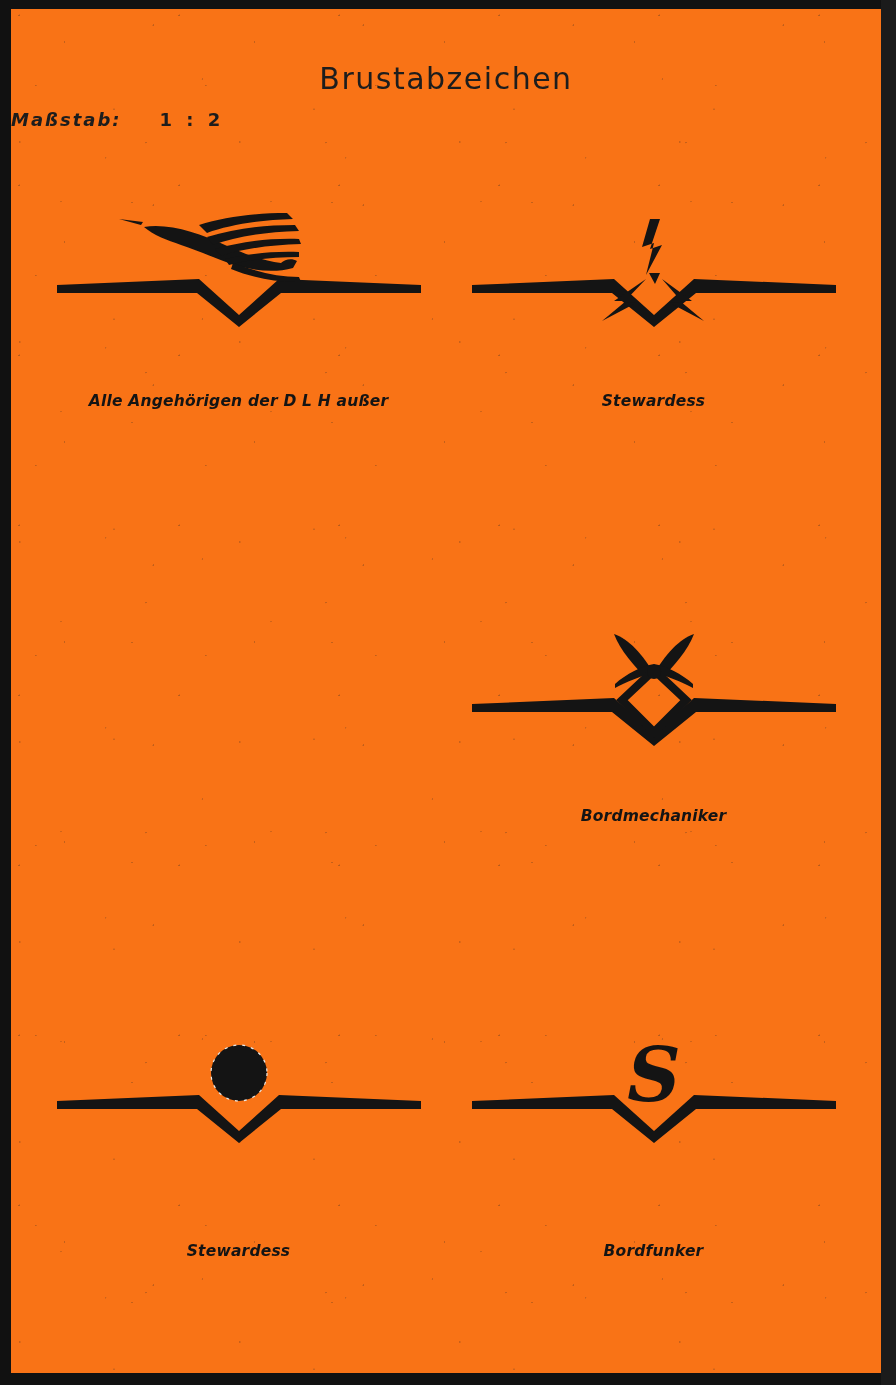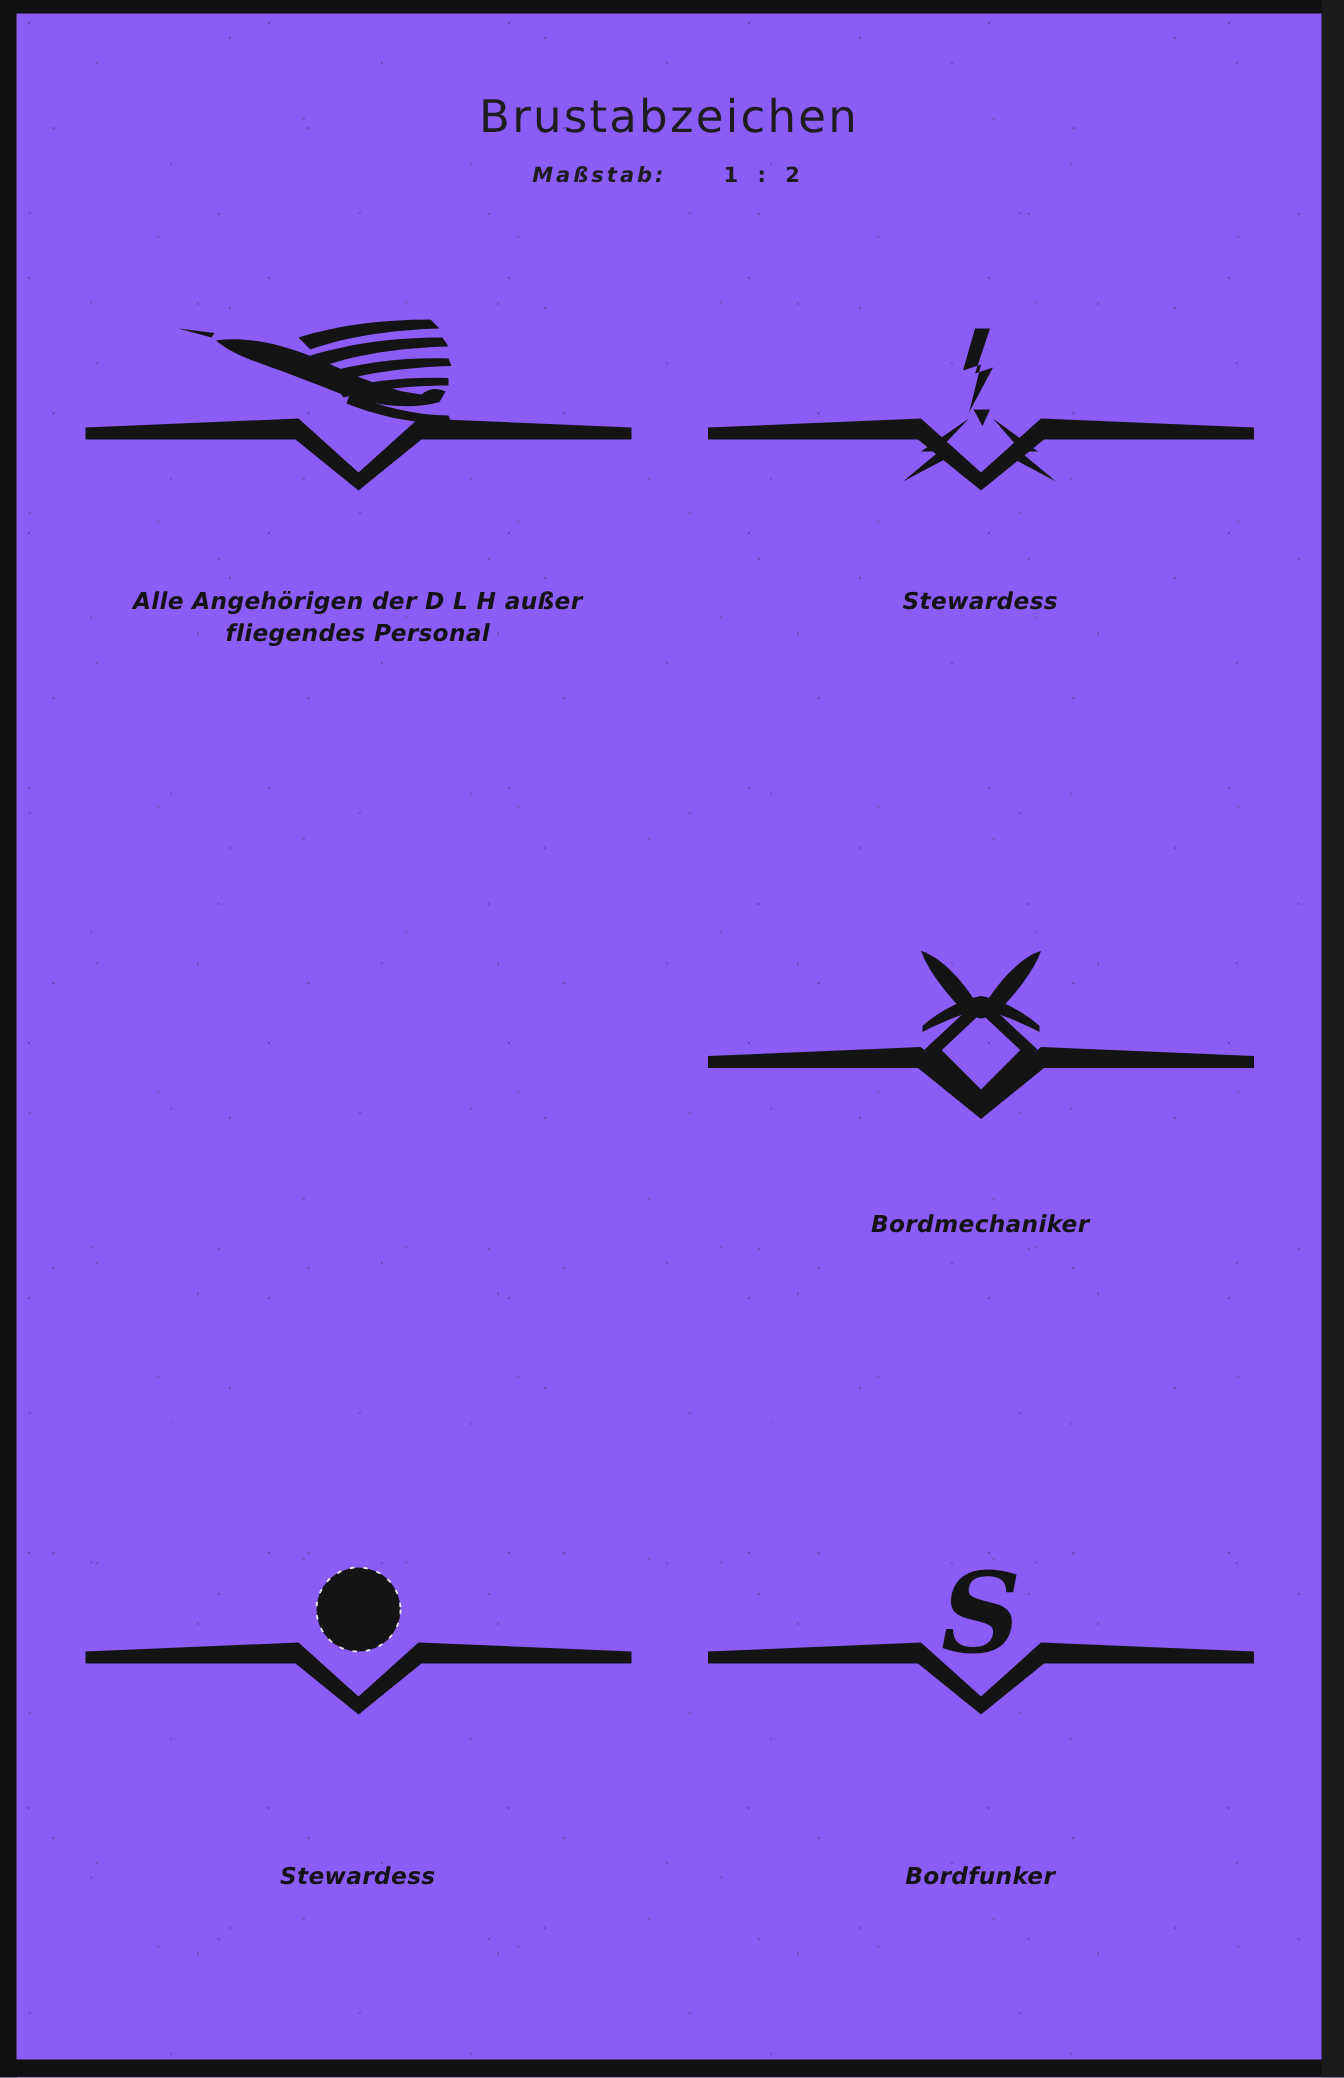--- a/index.html
+++ b/index.html
@@ -12,21 +12,21 @@
     height: 1385px;
     font-family: "DejaVu Sans", sans-serif;
     overflow: hidden;
   }
 
   
   .scan {
     position: relative;
     width: 896px;
     height: 1385px;
-    background: #8b5cf6;
+    background: #f97316;
     box-sizing: border-box;
   }
   
   .scan::before {
     content: "";
     position: absolute;
     inset: 0;
     background-image:
       radial-gradient(circle at 12% 9%,  rgba(40,40,40,.35) 0.7px, transparent 1px),
       radial-gradient(circle at 34% 21%, rgba(40,40,40,.28) 0.7px, transparent 1px),
@@ -71,22 +71,21 @@
     font-family: "DejaVu Sans", sans-serif;
     font-size: 30px;
     letter-spacing: 1.5px;
     color: #1d1d1d;
     font-weight: 400;
   }
   .subtitle {
     position: absolute;
     left: 0; right: 0;
     top: 100px;
-    text-align: center;
-    font-size: 14px;
+    font-size: 18px;
     font-weight: 700;
     letter-spacing: 2px;
     color: #1d1d1d;
     font-style: italic;
   }
   .subtitle .ratio { margin-left: 38px; letter-spacing: 4px; font-style: normal; }
 
   
   .grid {
     position: absolute;
@@ -159,21 +158,20 @@
               <path d="M158 48 C185 40 212 36 246 36 L250 42 C214 43 186 48 164 56 Z"></path>
               <path d="M166 60 C192 53 218 49 250 50 L252 55 C220 56 192 60 172 67 Z"></path>
               <path d="M176 70 C198 65 222 62 250 63 L250 68 C224 68 198 71 180 76 Z"></path>
 
               <path d="M184 74 C206 82 228 88 250 88 L252 93 C226 94 202 88 182 80 Z"></path>
             </g>
           </svg>
         </div>
         <div class="caption">
           <span>Alle Angehörigen der D L H außer</span>
-          <span class="l2">fliegendes Personal</span>
         </div>
       </div>
 
       <div class="cell r1 c2">
         <div class="badge-art">
           <svg width="380" height="150" viewBox="0 0 380 150">
             <g fill="#141414">
               <path d="M8 96 L150 90 L190 126 L230 90 L372 96 L372 104 L232 104 L190 138 L148 104 L8 104 Z"></path>
 
               <path d="M186 30 L178 58 L190 54 L182 86 L198 56 L186 60 L196 30 Z"></path>

